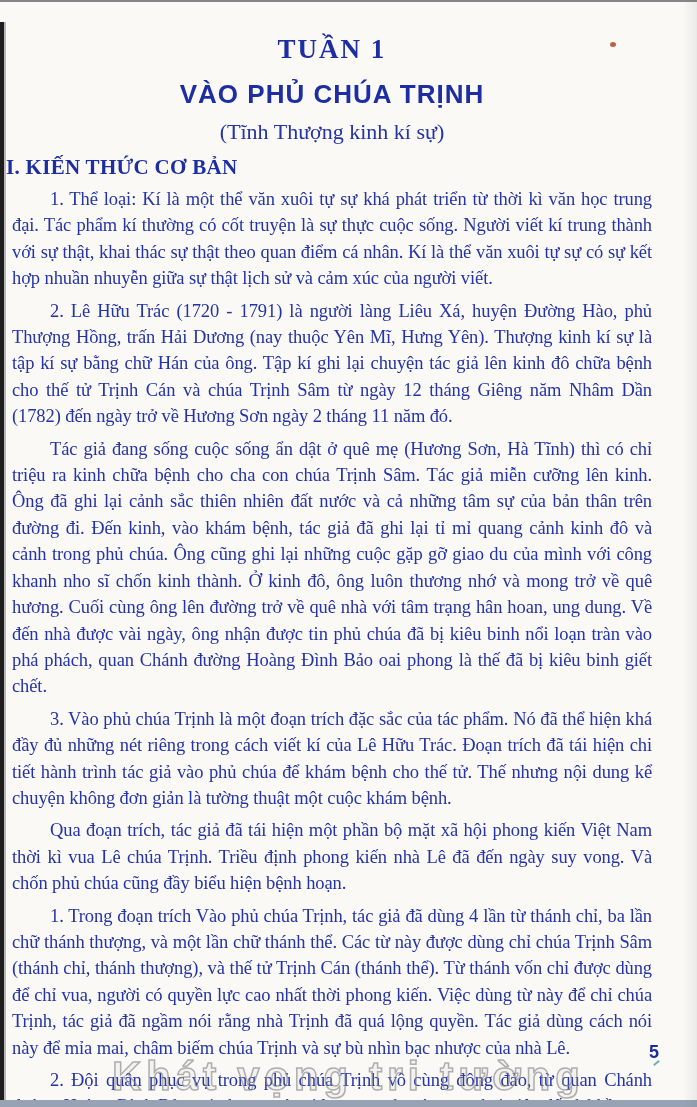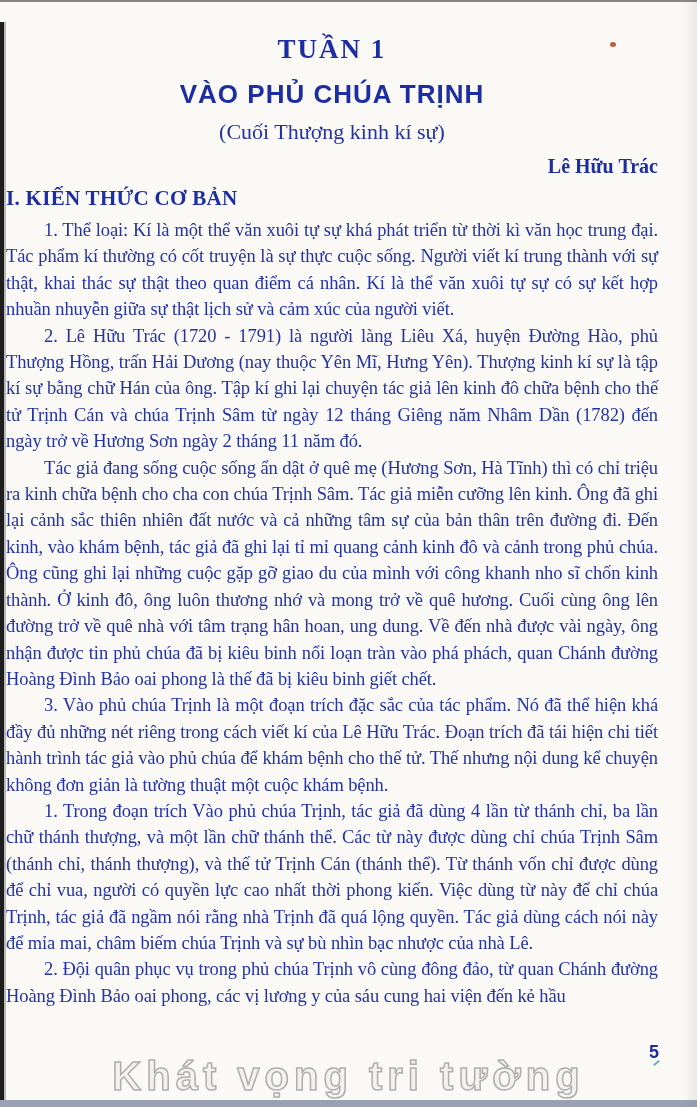--- a/index.html
+++ b/index.html
@@ -34,21 +34,21 @@
     text-align:center;font-family:"Liberation Sans","DejaVu Sans",sans-serif;
     font-weight:bold;font-size:26px;letter-spacing:1px;color:#1d2da2;margin:0 0 9px 0;
   }
   .subtitle{text-align:center;font-size:22px;margin:0 0 10px 0;color:#2433a6;}
   .it{}
   .author{text-align:right;font-weight:bold;font-size:20px;margin:0 0 8px 0;color:#1d2da2;}
   .section-heading{
     font-size:21px;font-weight:bold;color:#1d2da2;margin:6px 0 6px 0;letter-spacing:.3px;
   }
   .para{
-    margin:0;font-size:18.5px;line-height:26.4px;letter-spacing:-0.1px;
+    margin:6px;font-size:18.5px;line-height:26.4px;letter-spacing:-0.1px;
     text-align:justify;text-indent:38px;color:#2433a6;
   }
 
   .watermark-brand{
     position:absolute;left:0;right:0;top:952px;text-align:center;
     font-family:"Liberation Sans","DejaVu Sans",sans-serif;font-weight:bold;
     font-size:96px;letter-spacing:2px;line-height:1;
     color:rgba(160,160,160,.08);
     -webkit-text-stroke:2px rgba(135,135,135,.7);
     pointer-events:none;
@@ -73,28 +73,28 @@
 <div class="page">
   <div class="edge-top"></div>
   <div class="edge-left"></div>
   <div class="edge-left-soft"></div>
   <div class="speck-red"></div>
   <div class="speck-teal"></div>
 
   <div class="content">
     <div class="week">TUẦN 1</div>
     <h1 class="title">VÀO PHỦ CHÚA TRỊNH</h1>
-    <div class="subtitle"><span>(Cuối </span><span class="it">Thượng kinh kí sự</span><span>)</span></div>
-    <div class="author">Lê Hữu Trác</div>
+    <div class="subtitle"><span>(Tĩnh </span><span class="it">Thượng kinh kí sự</span><span>)</span></div>
     <div id="sections">
         <h2 class="section-heading">I. KIẾN THỨC CƠ BẢN</h2>
         <p class="para"><span>1. Thể loại: Kí là một thể văn xuôi tự sự khá phát triển từ thời kì văn học trung đại. Tác phẩm kí thường có cốt truyện là sự thực cuộc sống. Người viết kí trung thành với sự thật, khai thác sự thật theo quan điểm cá nhân. Kí là thể văn xuôi tự sự có sự kết hợp nhuần nhuyễn giữa sự thật lịch sử và cảm xúc của người viết.</span></p>
         <p class="para"><span>2. Lê Hữu Trác (1720 - 1791) là người làng Liêu Xá, huyện Đường Hào, phủ Thượng Hồng, trấn Hải Dương (nay thuộc Yên Mĩ, Hưng Yên). </span><span class="it">Thượng kinh kí sự</span><span> là tập kí sự bằng chữ Hán của ông. Tập kí ghi lại chuyện tác giả lên kinh đô chữa bệnh cho thế tử Trịnh Cán và chúa Trịnh Sâm từ ngày 12 tháng Giêng năm Nhâm Dần (1782) đến ngày trở về Hương Sơn ngày 2 tháng 11 năm đó.</span></p>
         <p class="para"><span>Tác giả đang sống cuộc sống ẩn dật ở quê mẹ (Hương Sơn, Hà Tĩnh) thì có chỉ triệu ra kinh chữa bệnh cho cha con chúa Trịnh Sâm. Tác giả miễn cưỡng lên kinh. Ông đã ghi lại cảnh sắc thiên nhiên đất nước và cả những tâm sự của bản thân trên đường đi. Đến kinh, vào khám bệnh, tác giả đã ghi lại tỉ mỉ quang cảnh kinh đô và cảnh trong phủ chúa. Ông cũng ghi lại những cuộc gặp gỡ giao du của mình với công khanh nho sĩ chốn kinh thành. Ở kinh đô, ông luôn thương nhớ và mong trở về quê hương. Cuối cùng ông lên đường trở về quê nhà với tâm trạng hân hoan, ung dung. Về đến nhà được vài ngày, ông nhận được tin phủ chúa đã bị kiêu binh nổi loạn tràn vào phá phách, quan Chánh đường Hoàng Đình Bảo oai phong là thế đã bị kiêu binh giết chết.</span></p>
         <p class="para"><span>3. </span><span class="it">Vào phủ chúa Trịnh</span><span> là một đoạn trích đặc sắc của tác phẩm. Nó đã thể hiện khá đầy đủ những nét riêng trong cách viết kí của Lê Hữu Trác. Đoạn trích đã tái hiện chi tiết hành trình tác giả vào phủ chúa để khám bệnh cho thế tử. Thế nhưng nội dung kể chuyện không đơn giản là tường thuật một cuộc khám bệnh.</span></p>
+        <p class="para"><span>Qua đoạn trích, tác giả đã tái hiện một phần bộ mặt xã hội phong kiến Việt Nam thời kì vua Lê chúa Trịnh. Triều định phong kiến nhà Lê đã đến ngày suy vong. Và chốn phủ chúa cũng đầy biểu hiện bệnh hoạn.</span></p>
         <p class="para"><span>1. Trong đoạn trích </span><span class="it">Vào phủ chúa Trịnh</span><span>, tác giả đã dùng 4 lần từ </span><span class="it">thánh chỉ</span><span>, ba lần chữ </span><span class="it">thánh thượng</span><span>, và một lần chữ </span><span class="it">thánh thể</span><span>. Các từ này được dùng chỉ chúa Trịnh Sâm (thánh chỉ, thánh thượng), và thế tử Trịnh Cán (thánh thể). Từ </span><span class="it">thánh</span><span> vốn chỉ được dùng để chỉ vua, người có quyền lực cao nhất thời phong kiến. Việc dùng từ này để chỉ chúa Trịnh, tác giả đã ngầm nói rằng nhà Trịnh đã quá lộng quyền. Tác giả dùng cách nói này để mỉa mai, châm biếm chúa Trịnh và sự bù nhìn bạc nhược của nhà Lê.</span></p>
         <p class="para"><span>2. Đội quân phục vụ trong phủ chúa Trịnh vô cùng đông đảo, từ quan Chánh đường Hoàng Đình Bảo oai phong, các vị lương y của sáu cung hai viện đến kẻ hầu</span></p>
       </div>
   </div>
 
   <div class="watermark-slogan">Khát vọng tri tường</div>
   <div class="page-number">5</div>
 
   <div class="edge-bottom"></div>
 </div>

